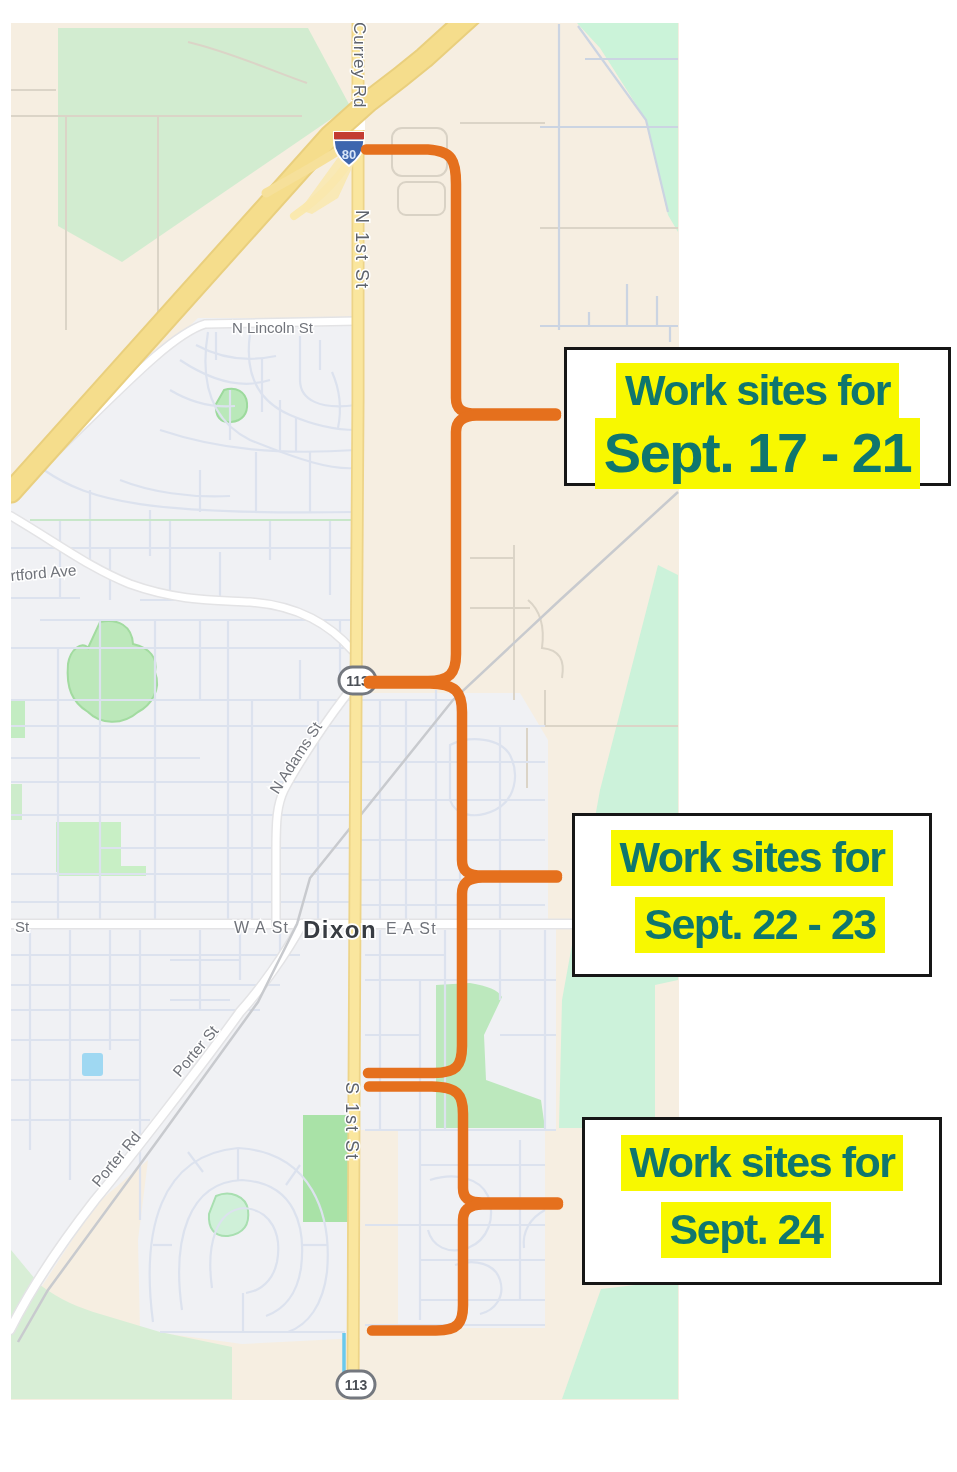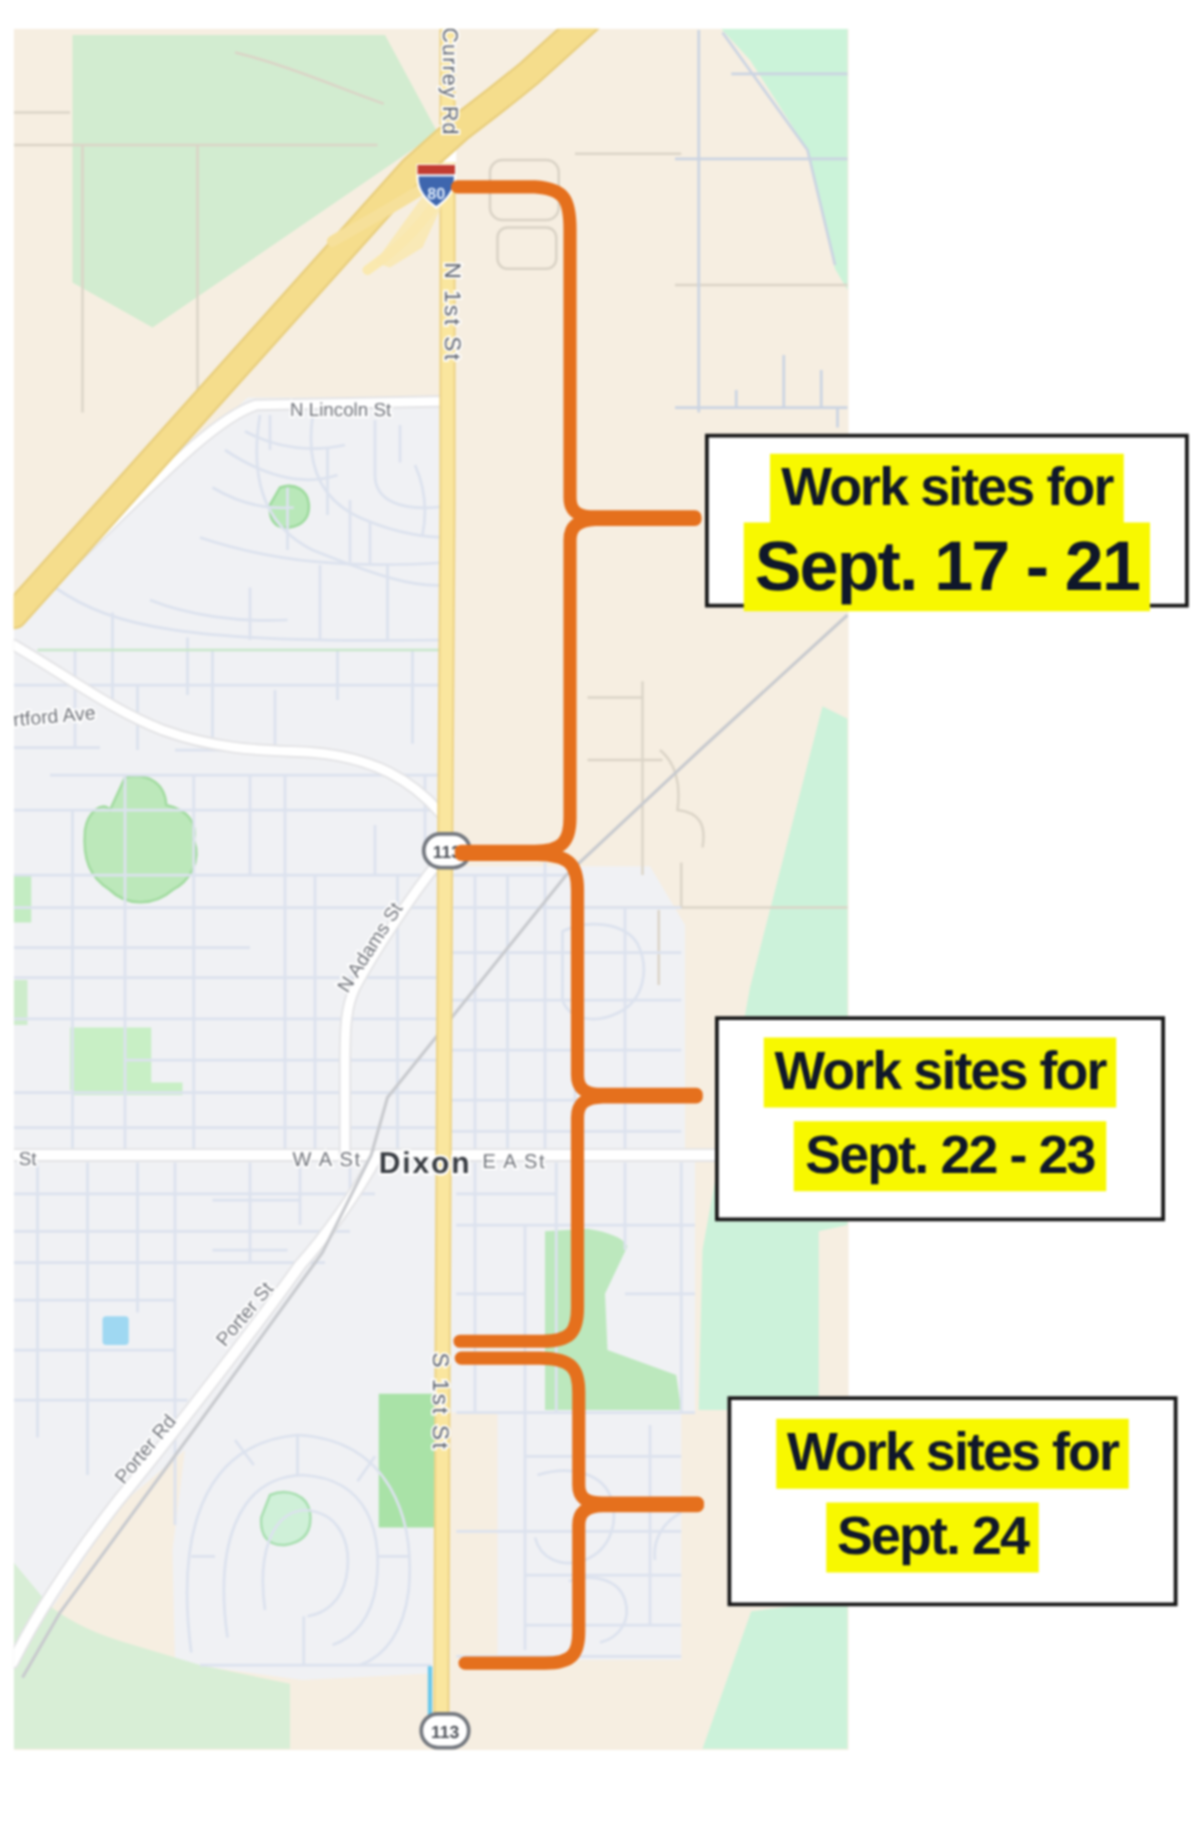--- a/index.html
+++ b/index.html
@@ -1,18 +1,18 @@
 <!DOCTYPE html>
 <html><head>
 <meta charset="utf-8">
 <style>
   html,body{margin:0;padding:0;background:#ffffff;}
   .page{position:relative;width:957px;height:1472px;background:#ffffff;overflow:hidden;font-family:"Liberation Sans",sans-serif;filter:blur(0.7px);}
   .box{position:absolute;background:#ffffff;border:3px solid #161616;box-sizing:border-box;}
-  .bline{position:absolute;left:0;right:0;text-align:center;font-weight:bold;color:#0f172a;white-space:nowrap;letter-spacing:-1.5px;line-height:46px;}
+  .bline{position:absolute;left:0;right:0;text-align:center;font-weight:bold;color:#0f766e;white-space:nowrap;letter-spacing:-1.5px;line-height:46px;}
   .hl{background:#f8f800;padding:3px 9px 5px 9px;}
 </style>
 </head>
 <body>
 <div class="page">
 
 <svg width="957" height="1472" viewBox="0 0 957 1472" xmlns="http://www.w3.org/2000/svg" style="position:absolute;left:0;top:0;">
 <defs>
   <clipPath id="mapclip">
           <rect x="11" y="23" width="668" height="1377"></rect>

